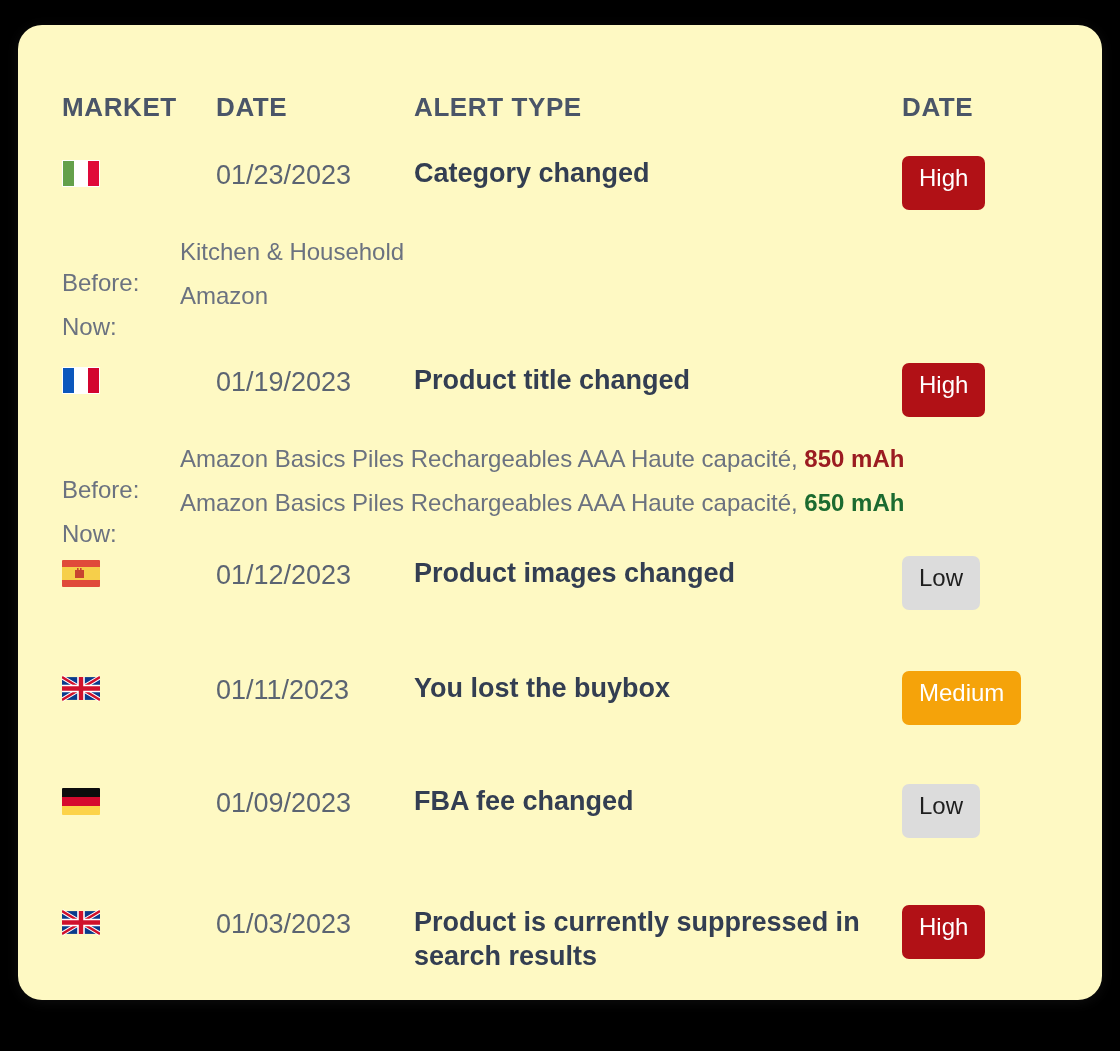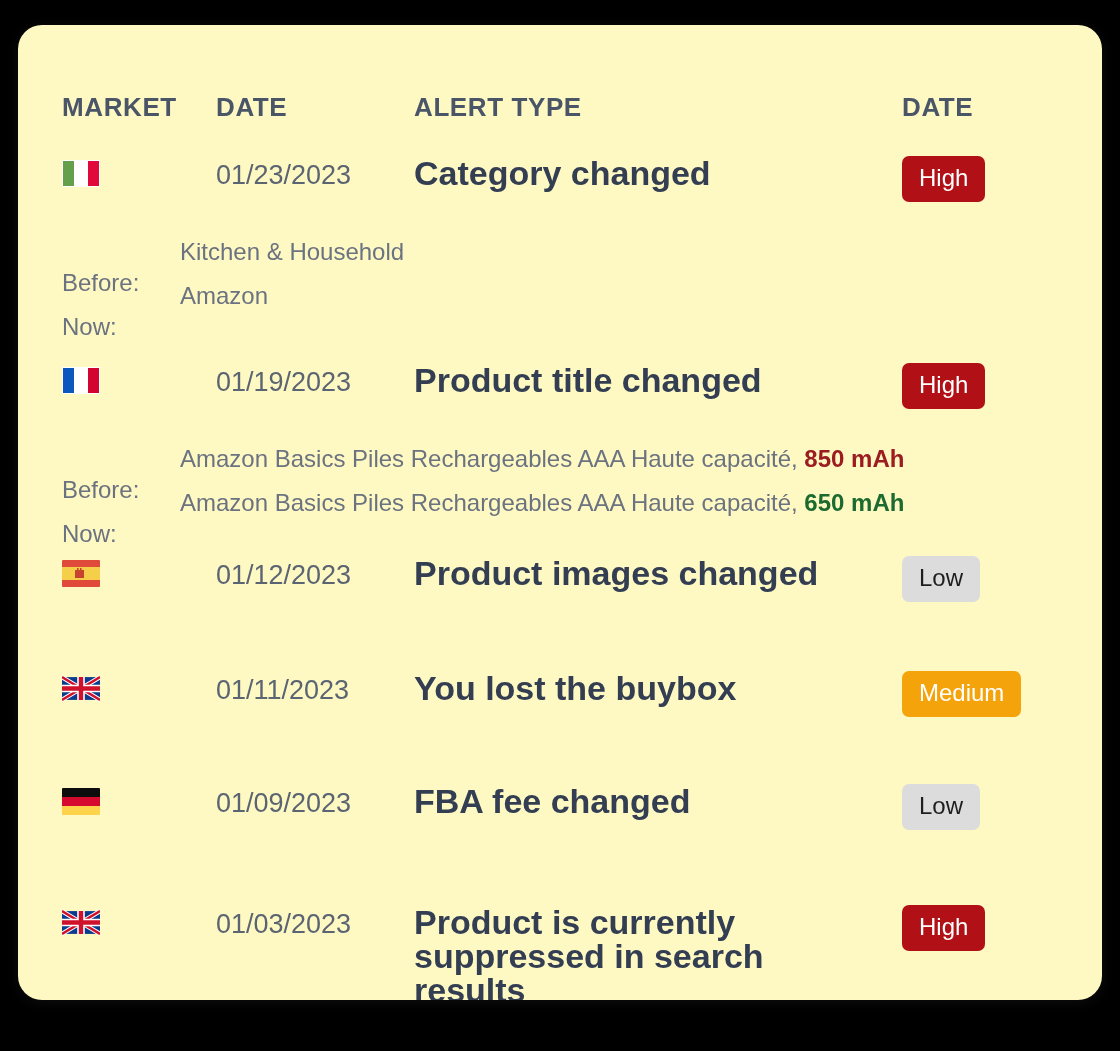--- a/index.html
+++ b/index.html
@@ -65,33 +65,33 @@
 
   .date-cell {
     font-size: 27px;
     font-weight: 400;
     color: #5b6472;
     white-space: nowrap;
     line-height: 34px;
   }
 
   .alert-cell {
-    font-size: 34px;
+    font-size: 27px;
     font-weight: 700;
     color: #333e52;
     line-height: 34px;
   }
 
   .badge {
     display: inline-block;
     border-radius: 7px;
     font-size: 24px;
     font-weight: 400;
     line-height: 1;
-    padding: 10px 17px 12px 17px;
+    padding: 10px 17px 20px 17px;
     white-space: nowrap;
     text-align: center;
   }
   .badge.high   { background: #b11116; color: #ffffff; }
   .badge.medium { background: #f5a30a; color: #ffffff; }
   .badge.low    { background: #dcdcdc; color: #1e1e1e; }
 
   
   .detail-line { position: absolute; left: 0; right: 0; height: 34px; }
   .detail-label {

